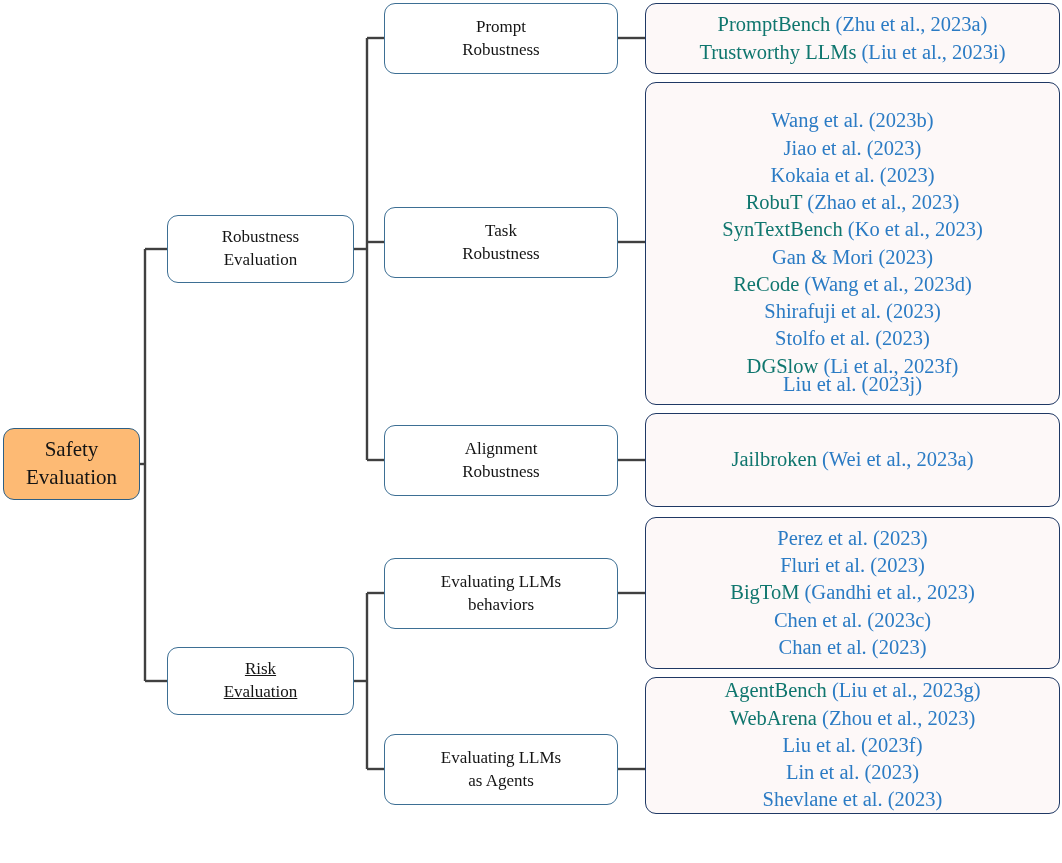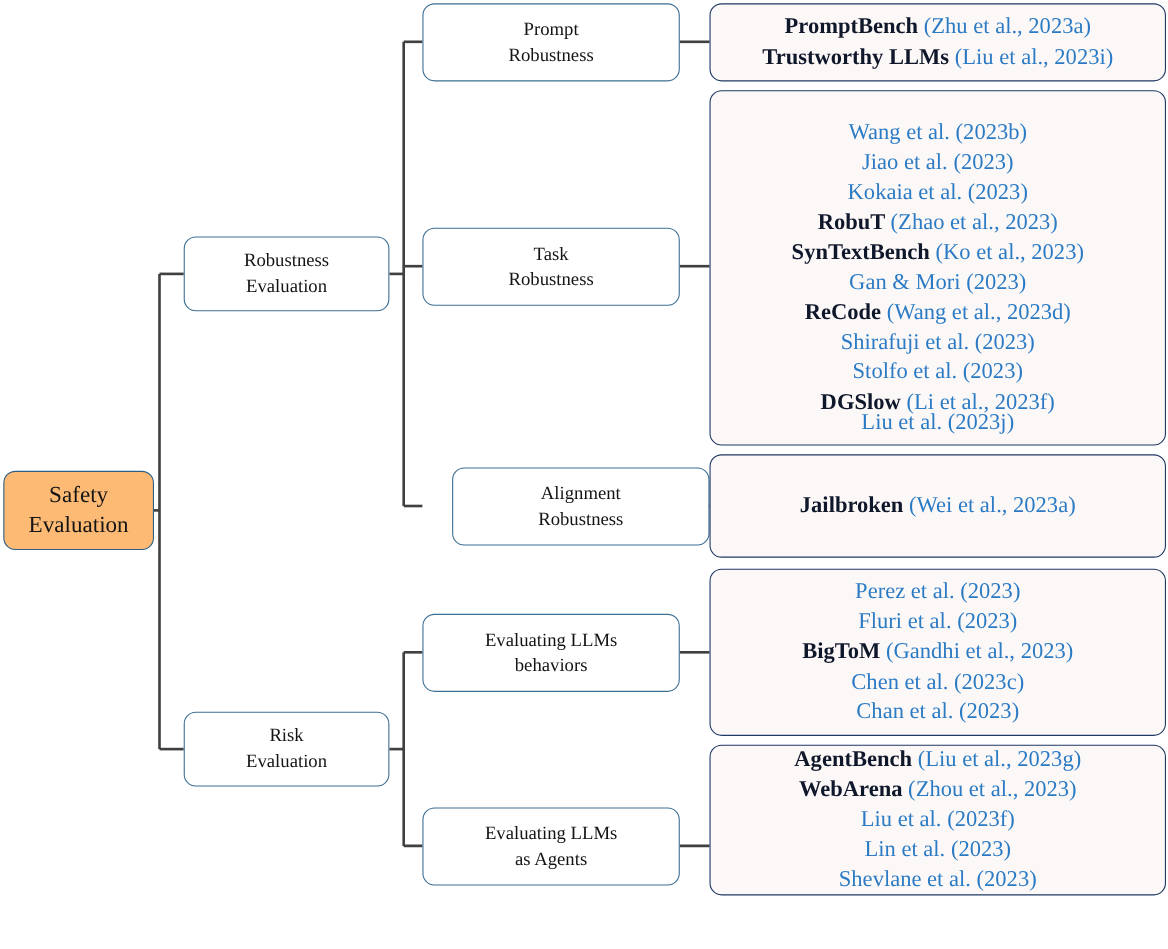--- a/index.html
+++ b/index.html
@@ -44,21 +44,21 @@
     background:#fdf8f8;
     border:1.7px solid #1f3864;
     border-radius:11px;
     color:#111111;
     font-size:20.5px;
     padding:5px 10px;
     flex-direction:column;
   }
   .leaf .row{white-space:nowrap;}
   .cite{color:#2b7bc4;}
-  .plain{color:#0f172a;font-weight:bold;}
+  .plain{color:#0f766e;}
 </style>
 </head>
 <body>
 
 <div id="stage">
 
   <svg class="wires" viewBox="0 0 1062 863" xmlns="http://www.w3.org/2000/svg">
     <g stroke="#404040" stroke-width="2.4" fill="none" stroke-linecap="butt">
 
       <path d="M140,464 H145"></path>
@@ -88,33 +88,33 @@
   </svg>
 
   <div class="node root" style="left:3px;top:428px;width:137px;height:72px;">
     <span><span>Safety</span><br><span>Evaluation</span></span>
   </div>
 
   <div class="node cat" style="left:167px;top:215px;width:187px;height:68px;">
     <span><span>Robustness</span><br><span>Evaluation</span></span>
   </div>
 
-  <div class="node cat" style="left:167px;top:647px;width:187px;height:68px;">
+  <div class="node cat" style="left:167px;top:647px;width:187px;height:68px;text-decoration:underline;">
     <span><span>Risk</span><br><span>Evaluation</span></span>
   </div>
 
   <div class="node cat" style="left:384px;top:3px;width:234px;height:71px;">
     <span><span>Prompt</span><br><span>Robustness</span></span>
   </div>
 
   <div class="node cat" style="left:384px;top:207px;width:234px;height:71px;">
     <span><span>Task</span><br><span>Robustness</span></span>
   </div>
 
-  <div class="node cat" style="left:384px;top:425px;width:234px;height:71px;margin-left:27px;">
+  <div class="node cat" style="left:384px;top:425px;width:234px;height:71px;">
     <span><span>Alignment</span><br><span>Robustness</span></span>
   </div>
 
   <div class="node cat" style="left:384px;top:558px;width:234px;height:71px;">
     <span><span>Evaluating LLMs</span><br><span>behaviors</span></span>
   </div>
 
   <div class="node cat" style="left:384px;top:734px;width:234px;height:71px;">
     <span><span>Evaluating LLMs</span><br><span>as Agents</span></span>
   </div>

